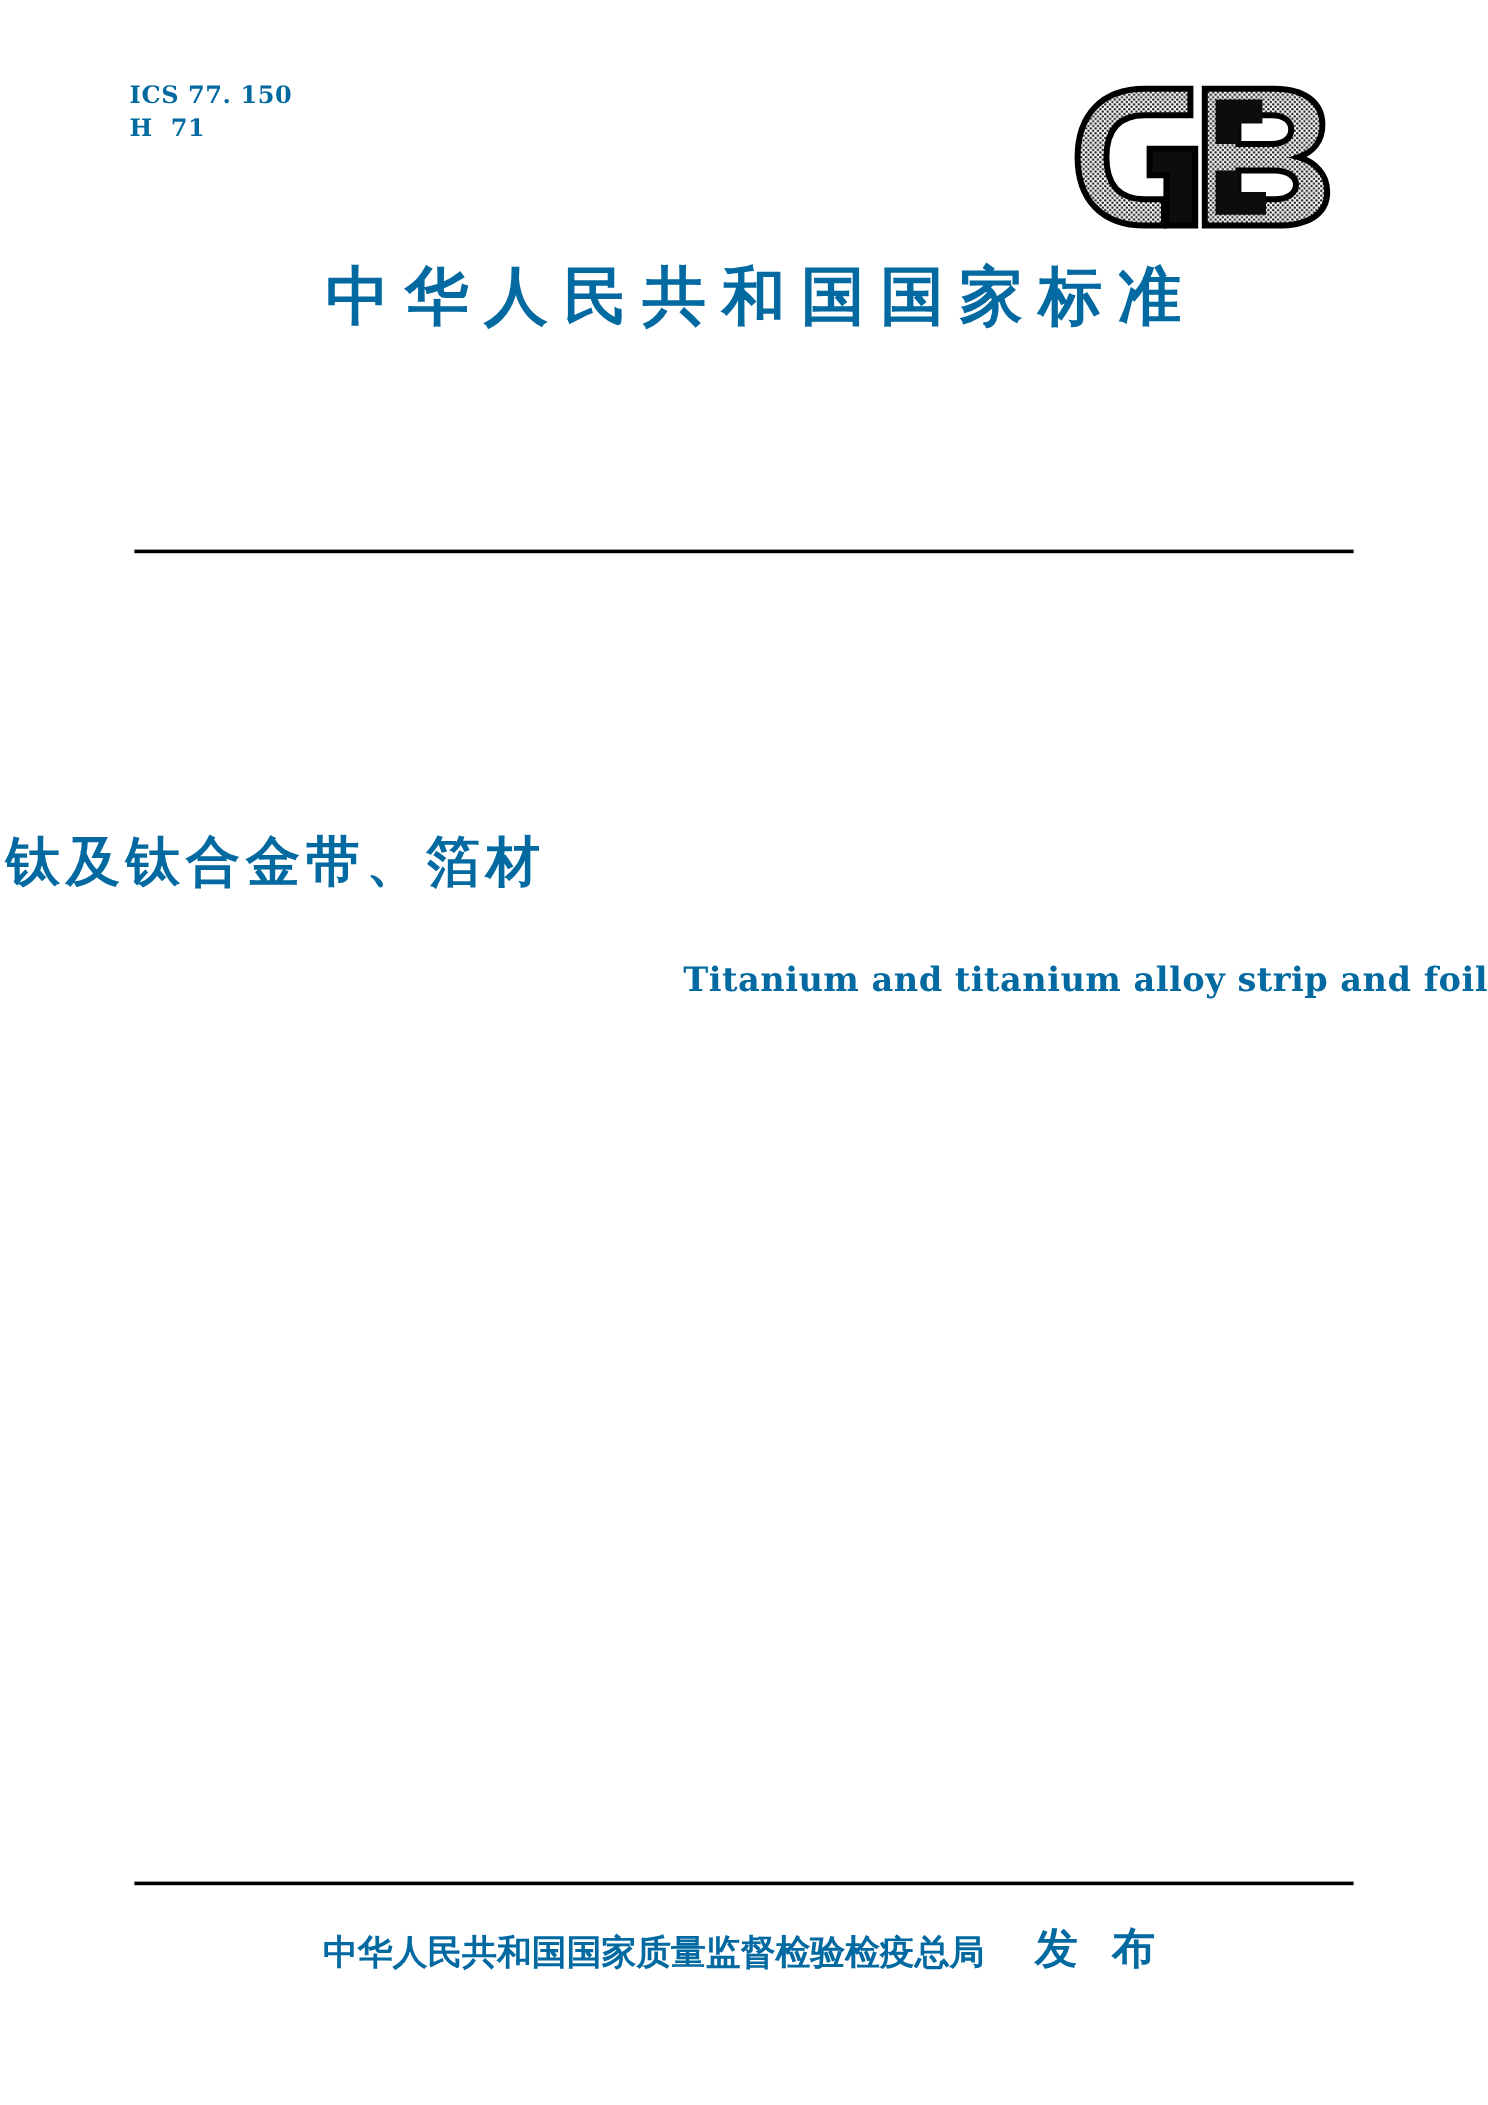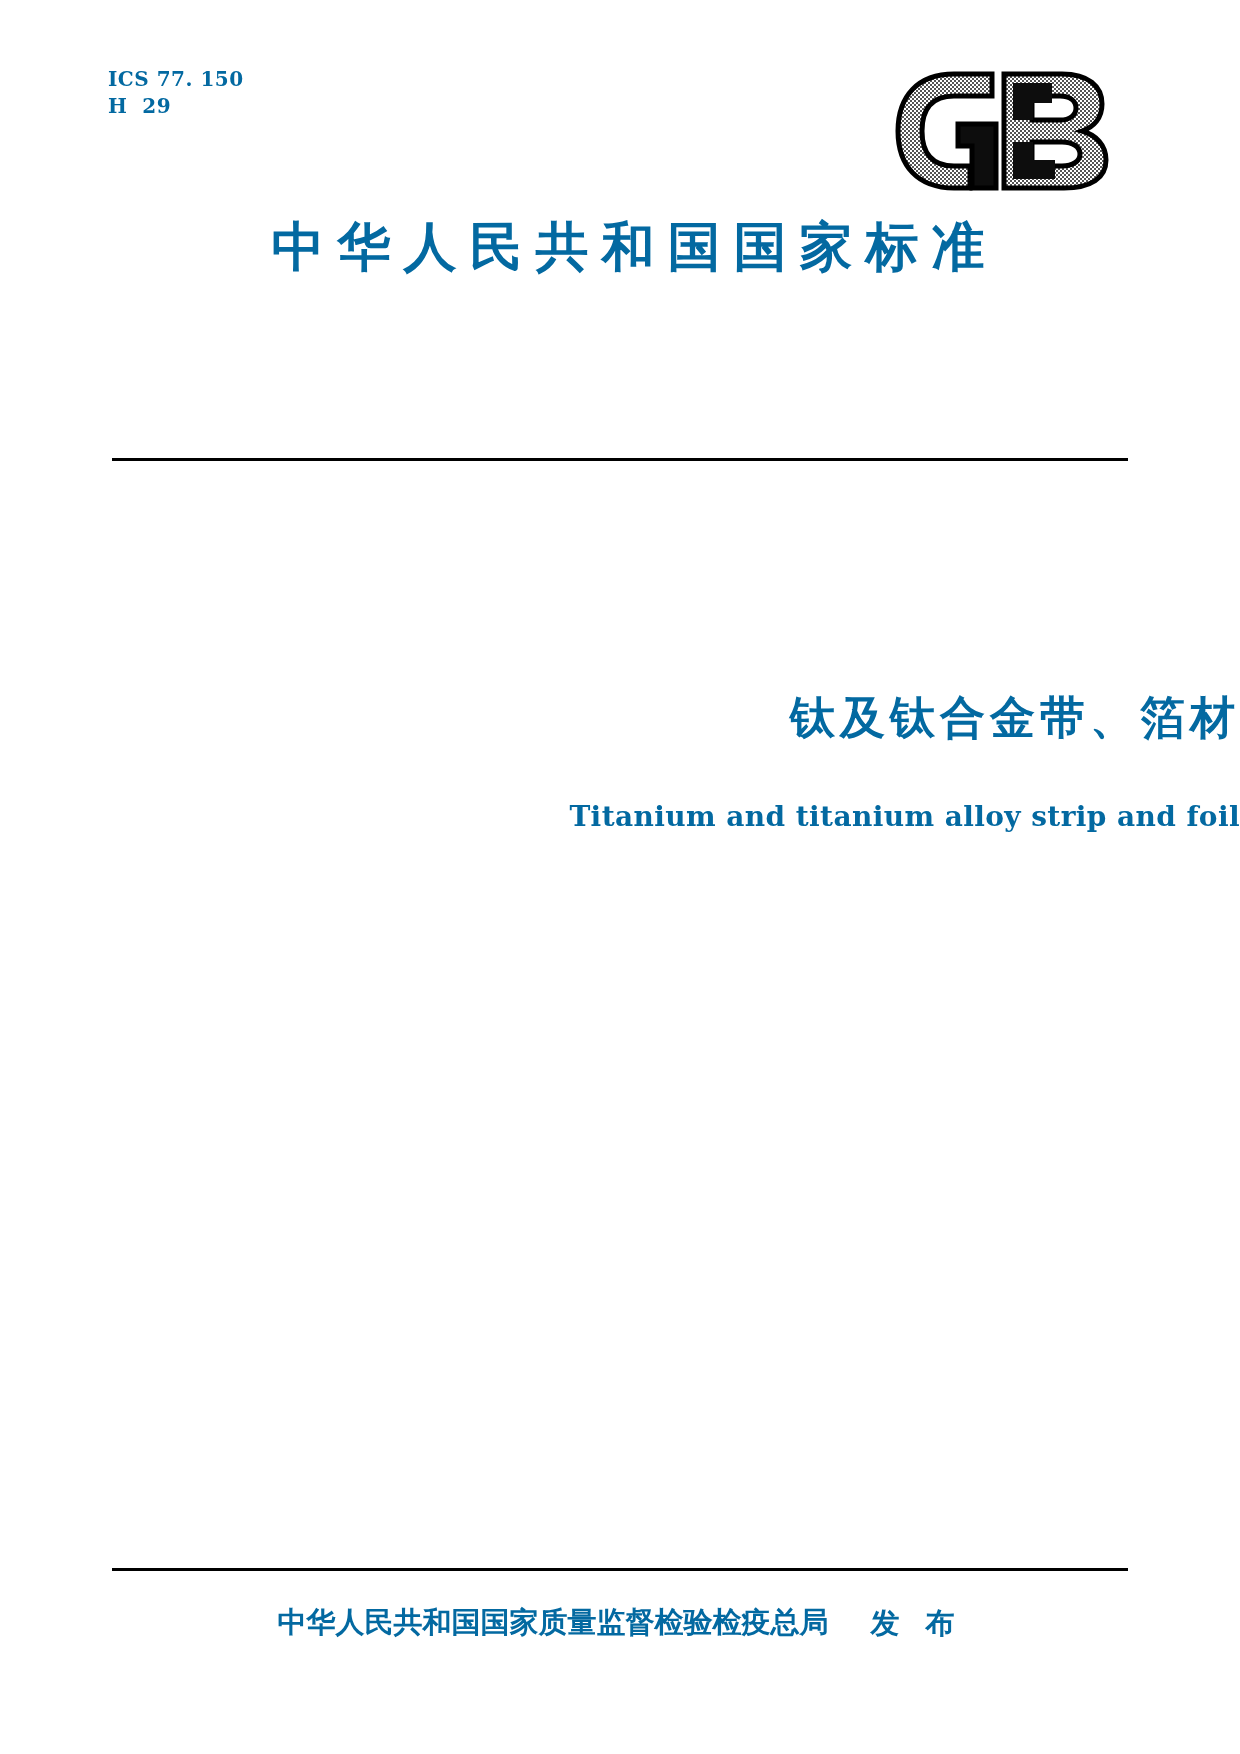--- a/index.html
+++ b/index.html
@@ -94,21 +94,21 @@
     height: 3px;
     background: #000;
   }
 
   
   .doc-title-cn {
     position: absolute;
     left: 0;
     right: 0;
     top: 688px;
-    text-align: right;
+    text-align: left;
     font-family: "DejaVu Sans", "Liberation Sans", sans-serif;
     font-weight: bold;
     font-size: 45px;
     letter-spacing: 5px;
     text-indent: 5px;
     white-space: nowrap;
   }
   .doc-title-en {
     position: absolute;
     left: 0;
@@ -155,35 +155,35 @@
     text-align: center;
     white-space: nowrap;
   }
   .issuer-names .line2 {
     letter-spacing: 7px;
     text-indent: 7px;
   }
   .issuer-publish {
     font-family: "DejaVu Sans", "Liberation Sans", sans-serif;
     font-weight: bold;
-    font-size: 29px;
+    font-size: 36px;
     letter-spacing: 8px;
     text-indent: 8px;
     margin-left: 34px;
     white-space: nowrap;
   }
 </style>
 </head>
 <body>
 
 <div class="page">
 
   <div class="ics-block">
     <div>ICS 77. 150</div>
-    <div>H  29</div>
+    <div>H  71</div>
   </div>
 
   <div class="gb-logo">
     <svg viewBox="0 0 230 122" width="230" height="122" aria-hidden="true">
       <defs>
         <pattern id="hatch" width="4" height="4" patternUnits="userSpaceOnUse">
           <rect width="4" height="4" fill="#ffffff"></rect>
           <circle cx="1" cy="1" r="1" fill="#1a1a1a"></circle>
           <circle cx="3" cy="3" r="1" fill="#1a1a1a"></circle>
         </pattern>

